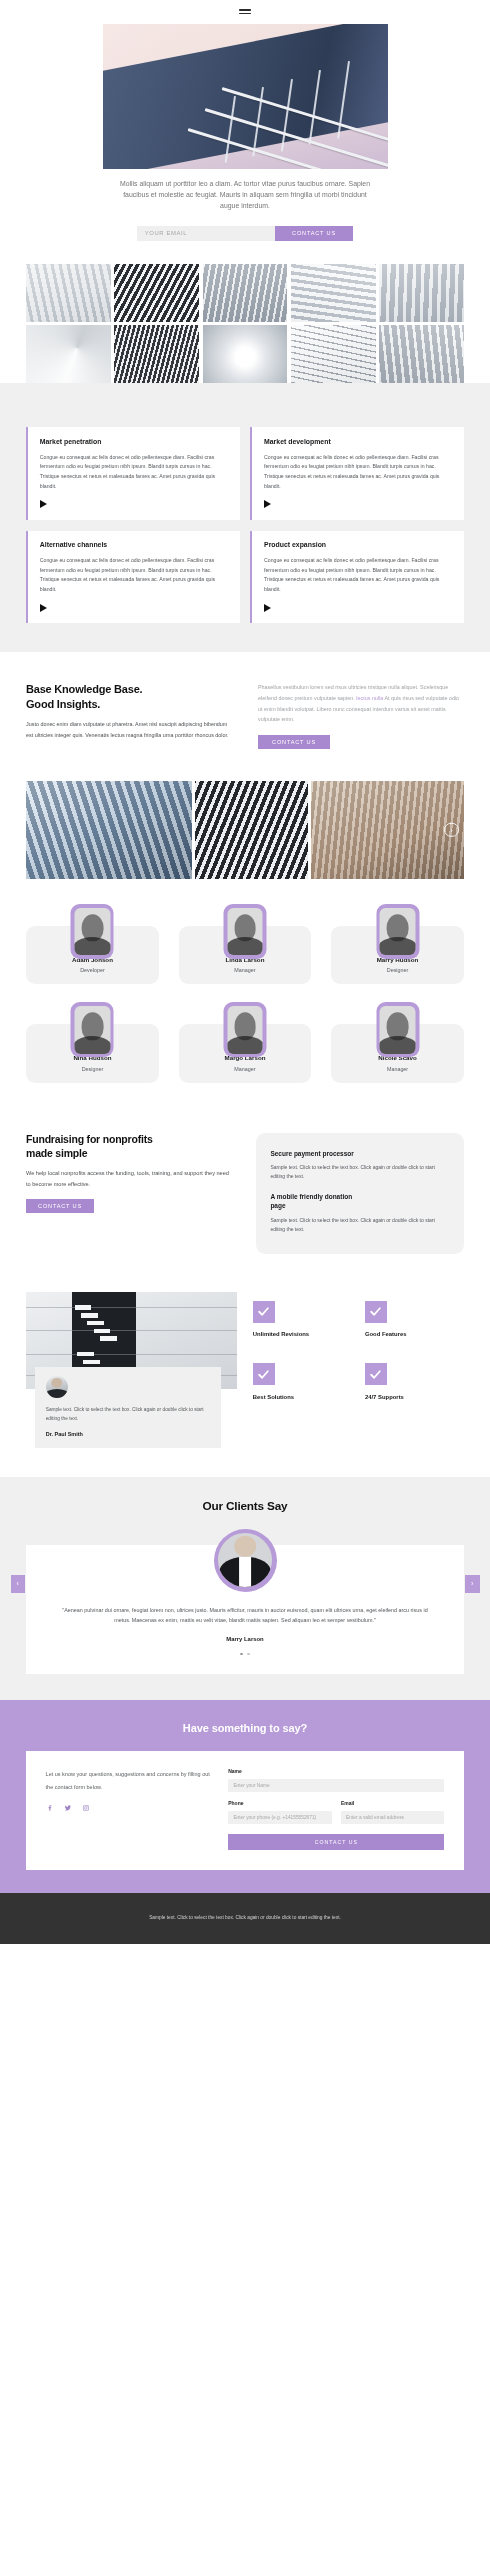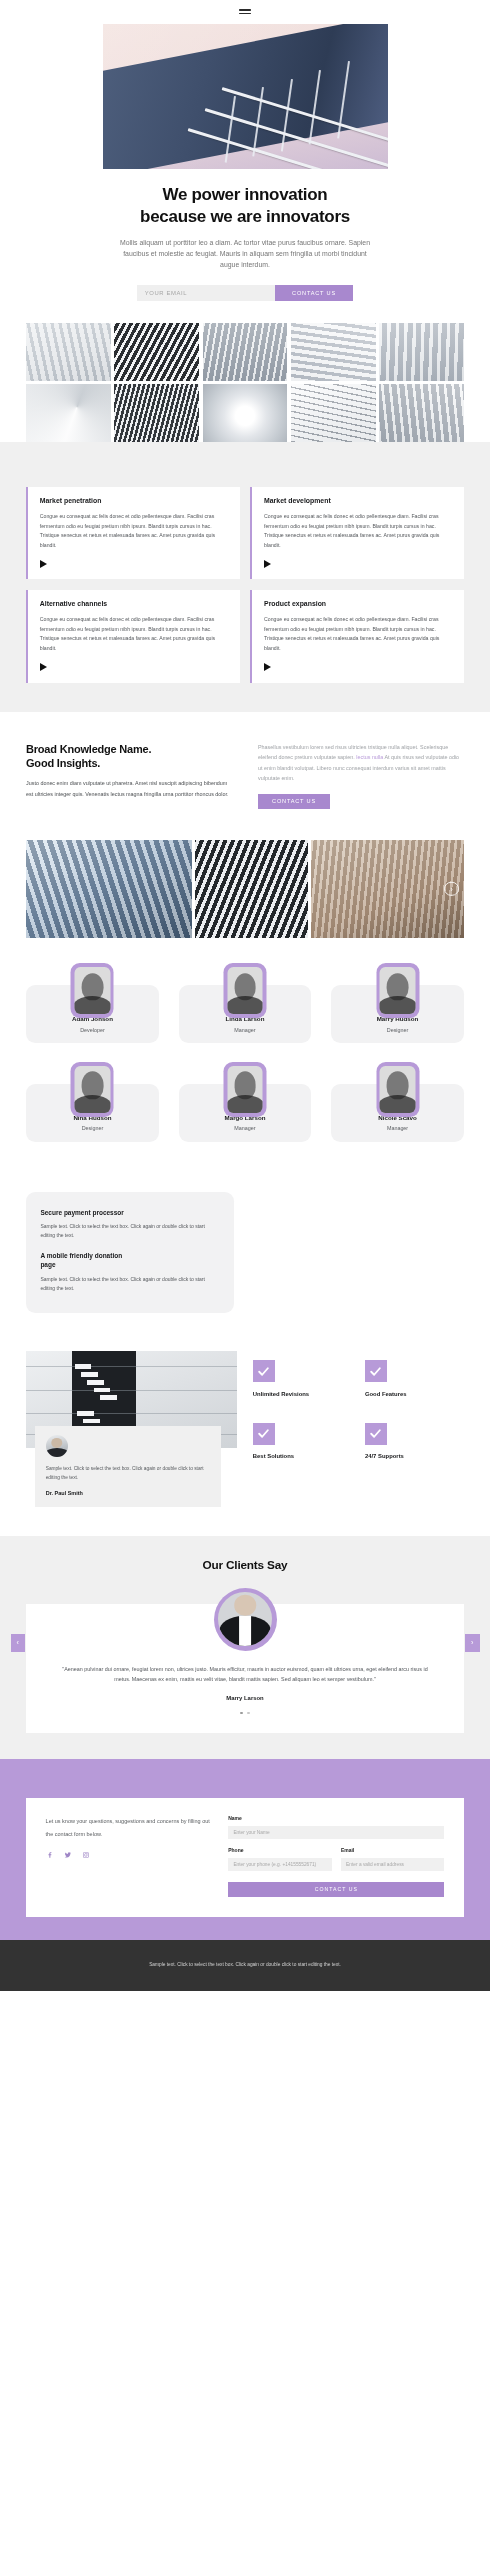--- a/index.html
+++ b/index.html
@@ -238,24 +238,20 @@
         <div class="bar" style="left:42%;top:44%;width:70%;transform:rotate(17deg);"></div>
         <div class="bar" style="left:36%;top:58%;width:76%;transform:rotate(17deg);"></div>
         <div class="bar" style="left:30%;top:72%;width:82%;transform:rotate(17deg);"></div>
         <div class="mull" style="left:46%;top:50%;height:46%;transform:rotate(8deg);"></div>
         <div class="mull" style="left:56%;top:44%;height:48%;transform:rotate(8deg);"></div>
         <div class="mull" style="left:66%;top:38%;height:50%;transform:rotate(8deg);"></div>
         <div class="mull" style="left:76%;top:32%;height:52%;transform:rotate(8deg);"></div>
         <div class="mull" style="left:86%;top:26%;height:54%;transform:rotate(8deg);"></div>
       </div>
     </div>
-    <h1 class="hero-title">
-      <span>We power innovation</span><br>
-      <span>because we are innovators</span>
-    </h1>
     <p class="hero-sub">Mollis aliquam ut porttitor leo a diam. Ac tortor vitae purus faucibus ornare. Sapien faucibus et molestie ac feugiat. Mauris in aliquam sem fringilla ut morbi tincidunt augue interdum.</p>
     <div class="hero-form">
       <input type="text" placeholder="YOUR EMAIL" style="">
       <button class="btn-purple">CONTACT US</button>
     </div>
   </section>
 
   <section class="photo-grid">
     <div class="ph p1"></div>
     <div class="ph p2"></div>
@@ -290,21 +286,21 @@
         <h3>Product expansion</h3>
         <p>Congue eu consequat ac felis donec et odio pellentesque diam. Facilisi cras fermentum odio eu feugiat pretium nibh ipsum. Blandit turpis cursus in hac. Tristique senectus et netus et malesuada fames ac. Amet purus gravida quis blandit.</p>
         <div class="play"></div>
       </div>
     </div>
   </section>
 
   <section class="knowledge">
     <div class="kn-left">
       <h2 class="kn-title">
-        <span>Broad Knowledge Name.</span><br>
+        <span>Base Knowledge Base.</span><br>
         <span>Good Insights.</span>
       </h2>
       <p class="kn-body">Justo donec enim diam vulputate ut pharetra. Amet nisl suscipit adipiscing bibendum est ultricies integer quis. Venenatis lectus magna fringilla urna porttitor rhoncus dolor.</p>
     </div>
     <div class="kn-right">
       <p><span>Phasellus vestibulum lorem sed risus ultricies tristique nulla aliquet. Scelerisque eleifend donec pretium vulputate sapien. </span><span class="hl">lectus nulla</span><span> At quis risus sed vulputate odio ut enim blandit volutpat. Libero nunc consequat interdum varius sit amet mattis vulputate enim.</span></p>
       <button class="btn-purple">CONTACT US</button>
     </div>
   </section>
 
@@ -375,20 +371,28 @@
               <div class="face-body"></div>
             </div>
           </div>
         <div class="name">Nicole Scavo</div>
         <div class="role">Manager</div>
       </div>
     </div>
   </section>
 
   <section class="fund">
+    <div>
+      <h2>
+        <span>Fundraising for nonprofits</span><br>
+        <span>made simple</span>
+      </h2>
+      <p class="lead">We help local nonprofits access the funding, tools, training, and support they need to become more effective.</p>
+      <button class="btn-purple">CONTACT US</button>
+    </div>
     <div class="fund-card">
       <h4>Secure payment processor</h4>
       <p>Sample text. Click to select the text box. Click again or double click to start editing the text.</p>
       <h4 class="second">
         <span>A mobile friendly donation</span><br>
         <span>page</span>
       </h4>
       <p>Sample text. Click to select the text box. Click again or double click to start editing the text.</p>
     </div>
   </section>
@@ -473,20 +477,21 @@
         <div class="testi-name">Marry Larson</div>
         <div class="dots">
             <i class="on"></i>
             <i></i>
           </div>
       </div>
     </div>
   </section>
 
   <section class="contact">
+    <h2>Have something to say?</h2>
     <div class="contact-card">
       <div class="cc-left">
         <p>Let us know your questions, suggestions and concerns by filling out the contact form below.</p>
         <div class="socials">
           <svg viewBox="0 0 24 24">
               <path d="M13.5 21v-8h2.7l.4-3.1h-3.1V7.9c0-.9.25-1.5 1.55-1.5h1.65V3.6c-.3-.04-1.3-.13-2.45-.13-2.4 0-4.05 1.47-4.05 4.18V9.9H7.5V13h2.7v8z"></path>
             </svg>
           <svg viewBox="0 0 24 24">
               <path d="M22 5.9c-.7.3-1.5.55-2.3.65.83-.5 1.46-1.3 1.76-2.24-.78.46-1.64.8-2.55.98A4.02 4.02 0 0 0 16 4a4.02 4.02 0 0 0-4.02 4.02c0 .32.04.63.1.92A11.4 11.4 0 0 1 3.8 4.73a4 4 0 0 0 1.25 5.37c-.66-.02-1.28-.2-1.82-.5v.05a4.02 4.02 0 0 0 3.23 3.94c-.34.1-.7.14-1.06.14-.26 0-.51-.02-.76-.07a4.03 4.03 0 0 0 3.76 2.79A8.07 8.07 0 0 1 2 18.1a11.37 11.37 0 0 0 6.16 1.8c7.4 0 11.44-6.13 11.44-11.44v-.52A8.2 8.2 0 0 0 22 5.9z"></path>
             </svg>

